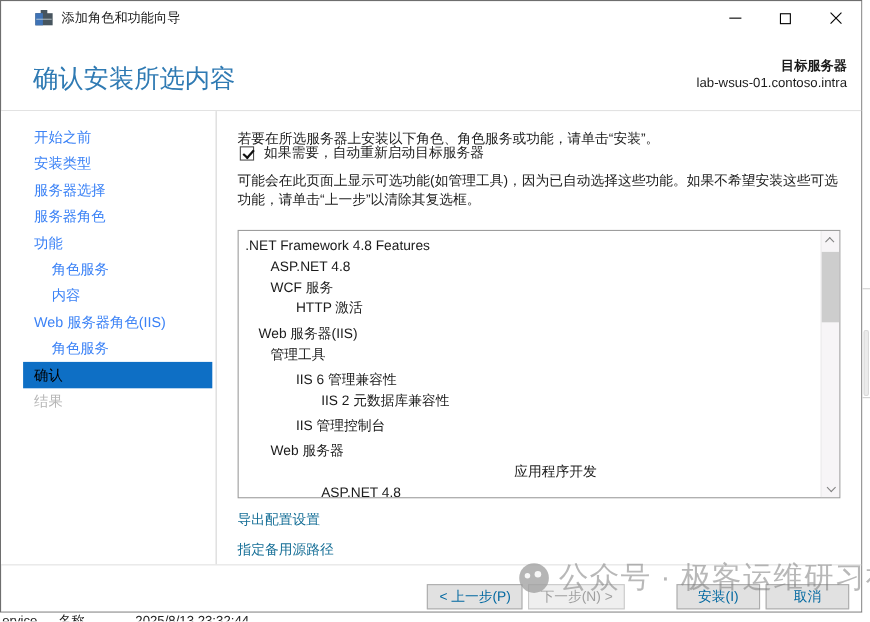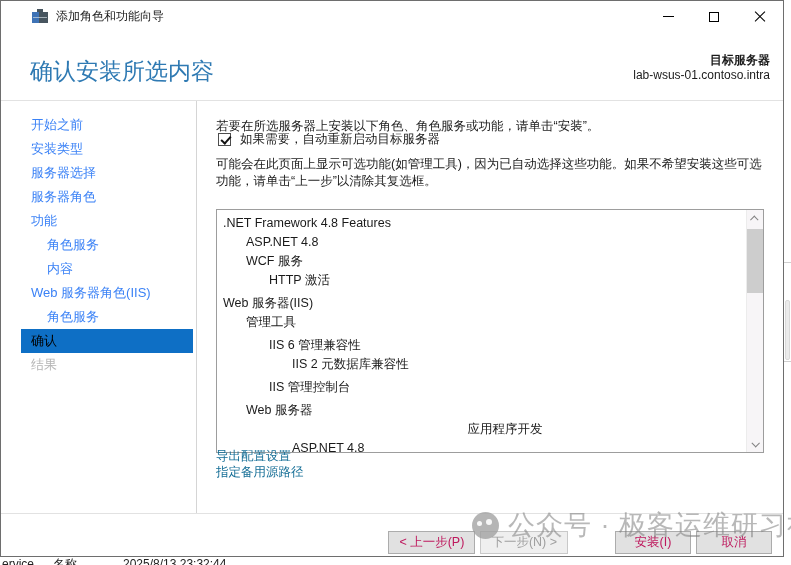--- a/index.html
+++ b/index.html
@@ -65,28 +65,28 @@
   .vscroll { position:absolute; right:0; top:0; width:17px; height:100%;
              background:#f7f5f7; border-left:1px solid #ececec; }
   .sb-btn { position:absolute; left:0; width:16px; height:17px; display:flex;
             align-items:center; justify-content:center; }
   .sb-btn.up { top:0; } .sb-btn.down { bottom:0; }
   .chev { width:6px; height:6px; border-left:1px solid #828282; border-top:1px solid #828282; }
   .sb-btn.up .chev { transform:rotate(45deg) translateY(1px); }
   .sb-btn.down .chev { transform:rotate(225deg) translateY(1px); }
   .sb-thumb { position:absolute; left:0; top:19px; width:16px; height:64px; background:#cdcdcd; }
 
-  .links { position:absolute; left:215px; top:447px; display:flex; flex-direction:column; }
+  .links { position:absolute; left:215px; top:463px; display:flex; flex-direction:column;gap:12px; }
   .links a { font-size:12.5px; line-height:16px; color:#156e96; text-decoration:none; cursor:pointer; }
 
   
   .footer-sep { position:absolute; top:512px; left:0; width:100%; height:1px; background:#e2e2e2; }
   .footer { position:absolute; top:530px; right:11px; display:flex; align-items:center; }
   .btn { height:23px; min-width:76px; padding:0 10px; background:#e1e1e1;
-         border:1px solid #acacac; font-size:12.5px; font-family:inherit; color:#be185d; cursor:default; }
+         border:1px solid #acacac; font-size:12.5px; font-family:inherit; color:#0369a1; cursor:default; }
   .btn + .btn { margin-left:5px; }
   .btn.gap-left { margin-left:47px; }
   .btn.disabled { background:#efefef; border-color:#c9c9c9; color:#9f9f9f; }
 
   
   .watermark { position:absolute; left:472px; top:507px; display:flex; align-items:center;
                gap:9px; z-index:9; pointer-events:none; }
   .wm-logo { width:27px; height:27px; border-radius:50%; background:#9d9d9d; opacity:.75; position:relative; }
   .wm-logo::before { content:''; position:absolute; left:5px; top:9px; width:5px; height:5px;
                      border-radius:50%; background:#fff; opacity:.9; }
@@ -158,21 +158,21 @@
   </div>
 
   <div class="note">可能会在此页面上显示可选功能(如管理工具)，因为已自动选择这些功能。如果不希望安装这些可选功能，请单击“上一步”以清除其复选框。</div>
 
   <div class="listbox">
     <div id="tree-rows">
         <div class="tree-row" style="padding-left: 6px;">.NET Framework 4.8 Features</div>
         <div class="tree-row" style="padding-left: 29px;">ASP.NET 4.8</div>
         <div class="tree-row" style="padding-left: 29px;">WCF 服务</div>
         <div class="tree-row" style="padding-left: 52px;">HTTP 激活</div>
-        <div class="tree-row gap" style="padding-left: 6px;">Web 服务器(IIS)</div>
+        <div class="tree-row gap" style="padding-left: 6px; margin-left: 12px;">Web 服务器(IIS)</div>
         <div class="tree-row" style="padding-left: 29px;">管理工具</div>
         <div class="tree-row gap" style="padding-left: 52px;">IIS 6 管理兼容性</div>
         <div class="tree-row" style="padding-left: 75px;">IIS 2 元数据库兼容性</div>
         <div class="tree-row gap" style="padding-left: 52px;">IIS 管理控制台</div>
         <div class="tree-row gap" style="padding-left: 29px;">Web 服务器</div>
         <div class="tree-row" style="padding-left: 52px; text-align: center;">应用程序开发</div>
         <div class="tree-row" style="padding-left: 75px;">ASP.NET 4.8</div>
       </div>
     <div class="vscroll">
       <div class="sb-btn up">

